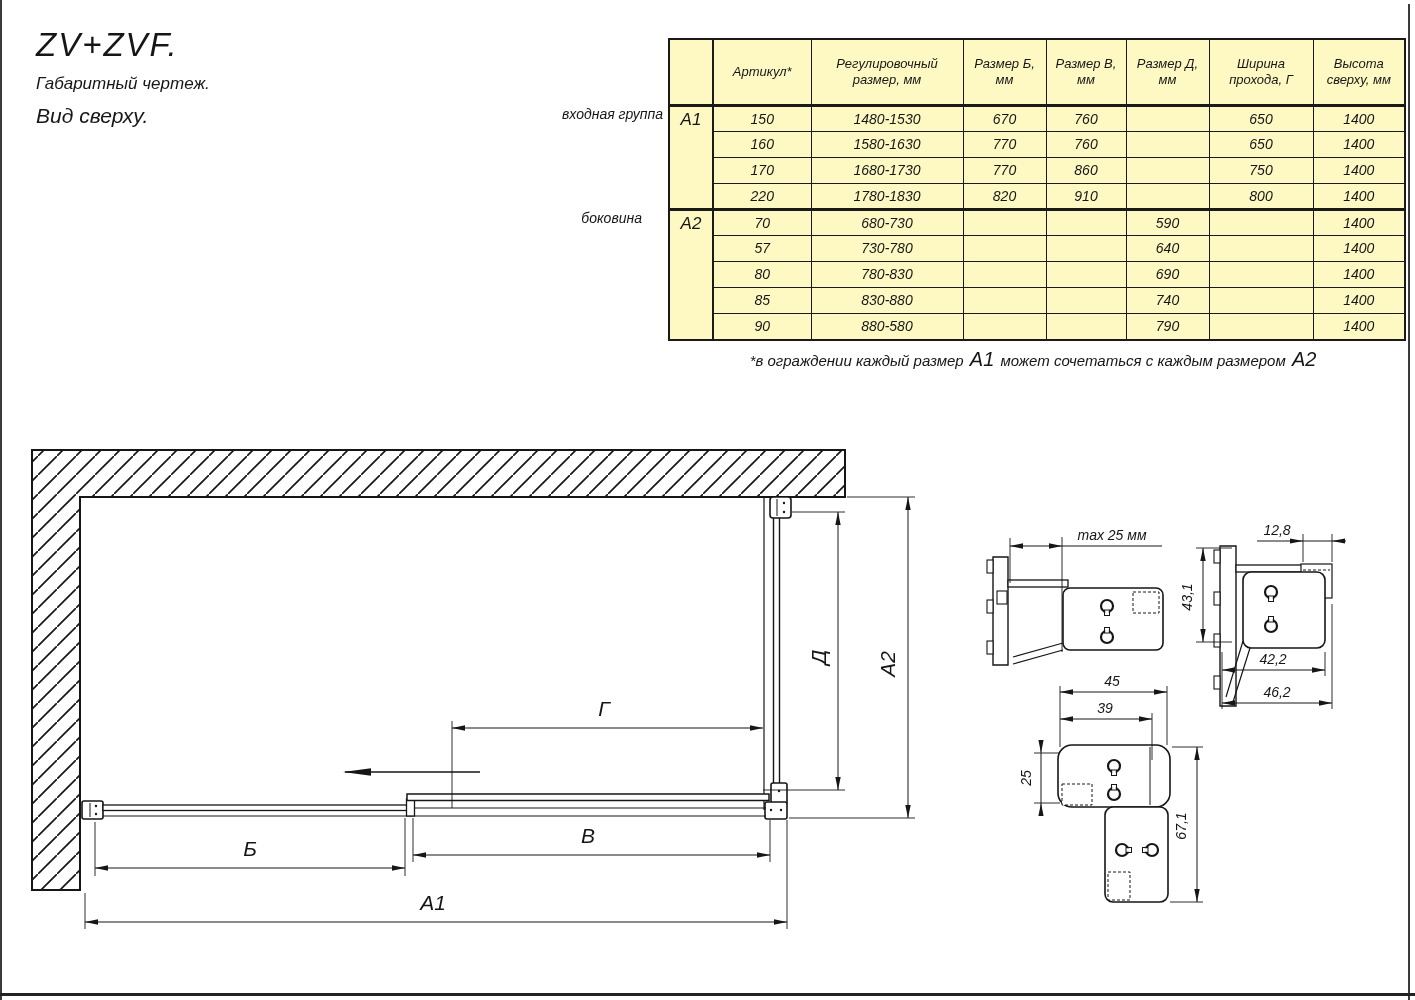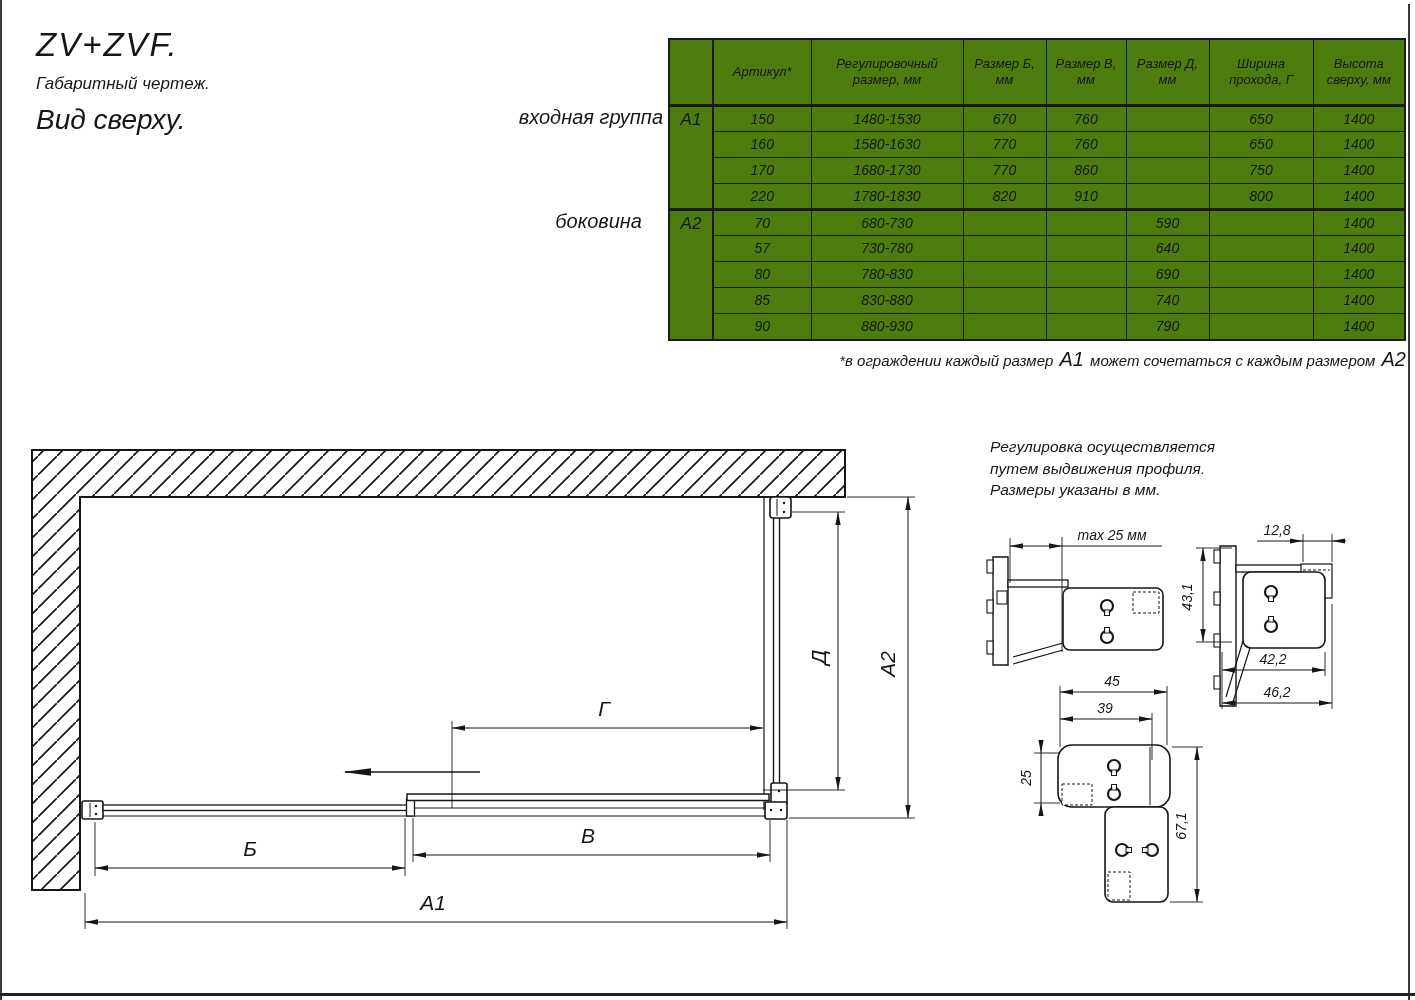--- a/index.html
+++ b/index.html
@@ -1,34 +1,34 @@
 <!DOCTYPE html>
 <html><head>
 <meta charset="utf-8">
 <style>
   html,body{margin:0;padding:0;background:#e8e8e8;}
   .page{position:relative;width:1415px;height:1000px;background:#fff;overflow:hidden;
         font-family:"Liberation Sans",sans-serif;font-style:italic;color:#161616;padding-left:8px;}
   .t1{position:absolute;left:36px;top:26px;font-size:33px;letter-spacing:2px;}
   .t2{position:absolute;left:36px;top:74px;font-size:17px;}
-  .t3{position:absolute;left:36px;top:104px;font-size:28px;}
+  .t3{position:absolute;left:36px;top:104px;font-size:21px;}
   table.spec{position:absolute;left:668px;top:38px;border-collapse:collapse;table-layout:fixed;
-             border:2.5px solid #1a1a1a;background:#4d7c0f;}
+             border:2.5px solid #1a1a1a;background:#fef9c3;}
   table.spec th,table.spec td{border:1.3px solid #1a1a1a;text-align:center;vertical-align:middle;
              padding:0 2px;font-weight:normal;font-style:italic;font-size:14px;line-height:1.2;}
   table.spec th{font-size:13px;height:64px;}
   table.spec th.c0{border-right:2.5px solid #1a1a1a;}
   table.spec tbody tr{height:26px;}
   table.spec thead th{border-bottom:3px solid #1a1a1a;}
   table.spec tr.group-start td{border-top:3px solid #1a1a1a;}
   table.spec td.code{border-right:2.5px solid #1a1a1a;font-size:17px;vertical-align:top;padding-top:3px;}
-  .gl{position:absolute;width:210px;text-align:right;font-size:20px;}
+  .gl{position:absolute;width:210px;text-align:right;font-size:14px;}
   .gl1{left:453px;top:106px;}
   .gl2{left:432px;top:210px;}
-  .footnote{position:absolute;left:660px;top:348px;width:748px;text-align:right;font-size:15px;}
+  .footnote{position:absolute;left:660px;top:348px;width:748px;text-align:center;font-size:15px;}
   .footnote .fbig{font-size:20px;padding:0 2px;}
   .note{position:absolute;left:990px;top:436px;font-size:15.5px;line-height:21.5px;}
   svg text{stroke:none;}
   .dim{font:italic 21px "Liberation Sans",sans-serif;fill:#161616;text-anchor:middle;}
   .sdim{font:italic 14px "Liberation Sans",sans-serif;fill:#161616;text-anchor:middle;}
   .edge{position:absolute;background:#3a3a3a;}
 </style>
 </head>
 <body>
 
@@ -134,39 +134,34 @@
           <td>85</td>
           <td>830-880</td>
           <td></td>
           <td></td>
           <td>740</td>
           <td></td>
           <td>1400</td>
         </tr>
         <tr>
           <td>90</td>
-          <td>880-930</td>
+          <td>880-580</td>
           <td></td>
           <td></td>
           <td>790</td>
           <td></td>
           <td>1400</td>
         </tr>
       </tbody>
   </table>
 
   <div class="footnote">
     <span>*в ограждении каждый размер </span><span class="fbig">А1</span><span> может сочетаться с каждым размером </span><span class="fbig">А2</span>
   </div>
 
-  <div class="note">
-    <div>Регулировка осуществляется</div>
-    <div>путем выдвижения профиля.</div>
-    <div>Размеры указаны в мм.</div>
-  </div>
 
   <svg style="position:absolute;left:0;top:400px;width:1415px;height:600px" viewBox="0 400 1415 600" xmlns="http://www.w3.org/2000/svg">
     <defs>
       <pattern id="hatch" width="19" height="19" patternUnits="userSpaceOnUse">
         <rect width="19" height="19" fill="#fff"></rect>
         <line x1="0" y1="19" x2="19" y2="0" stroke="#161616" stroke-width="1.7"></line>
       </pattern>
       <marker id="arr" viewBox="0 0 14 7" refX="13.5" refY="3.5" markerWidth="14" markerHeight="7" markerUnits="userSpaceOnUse" orient="auto-start-reverse">
         <path d="M13.5,3.5 L0.5,0.8 L0.5,6.2 Z" fill="#161616"></path>
       </marker>

